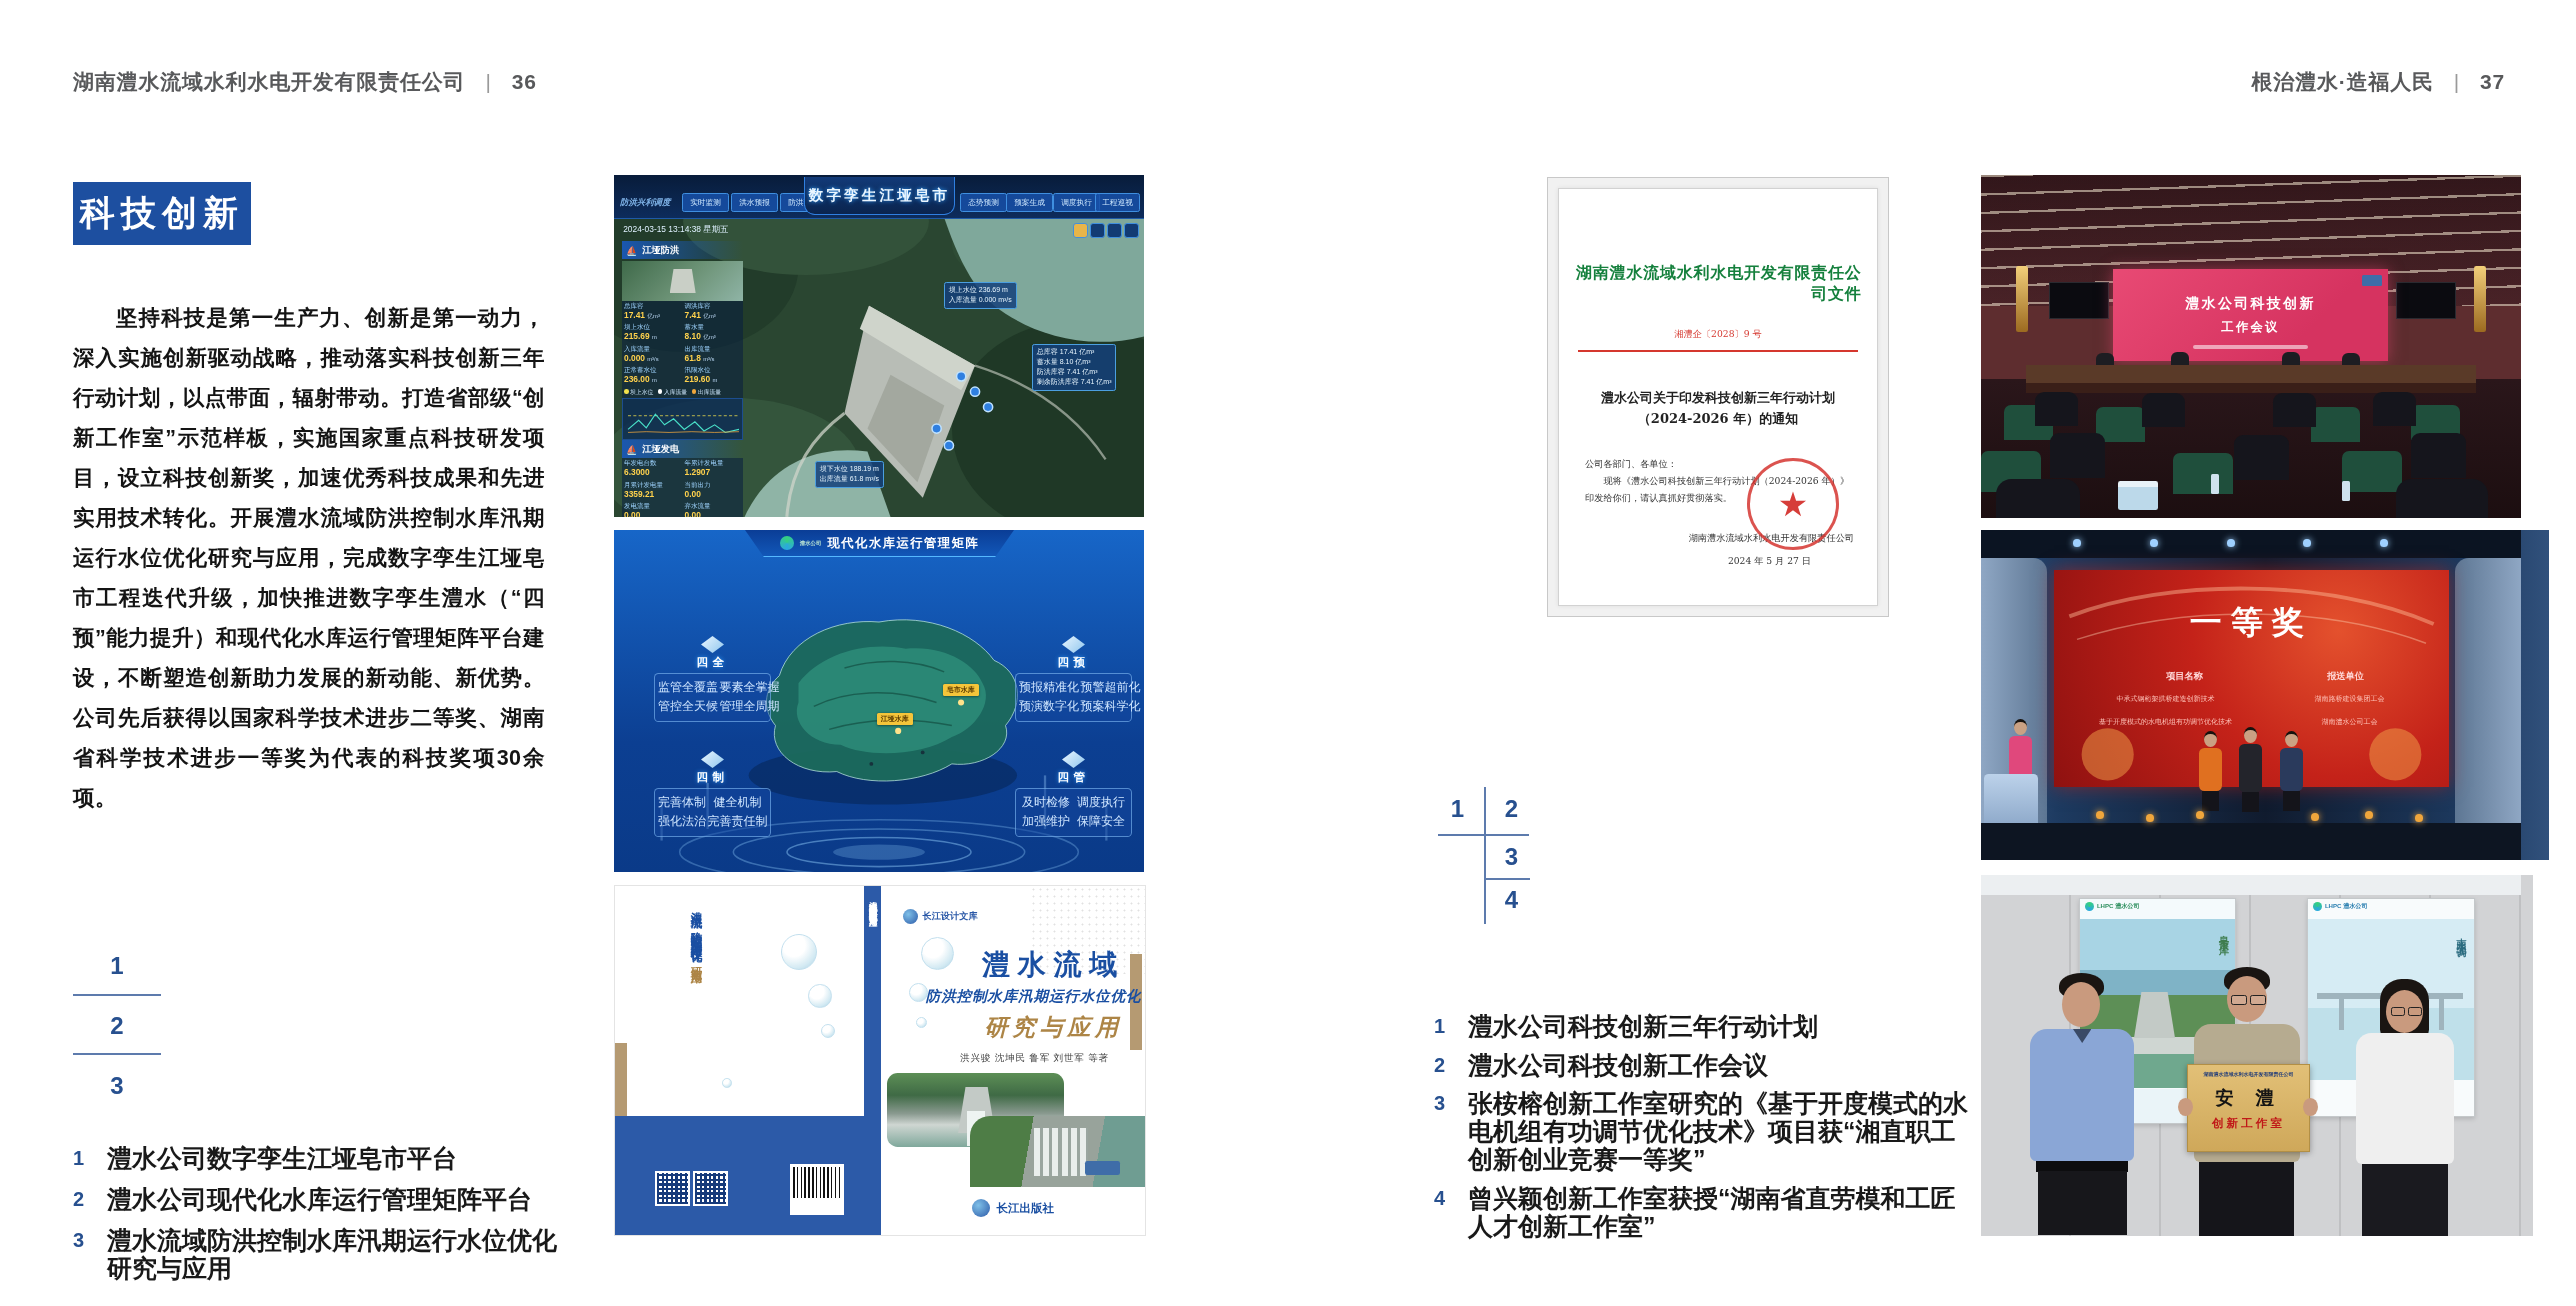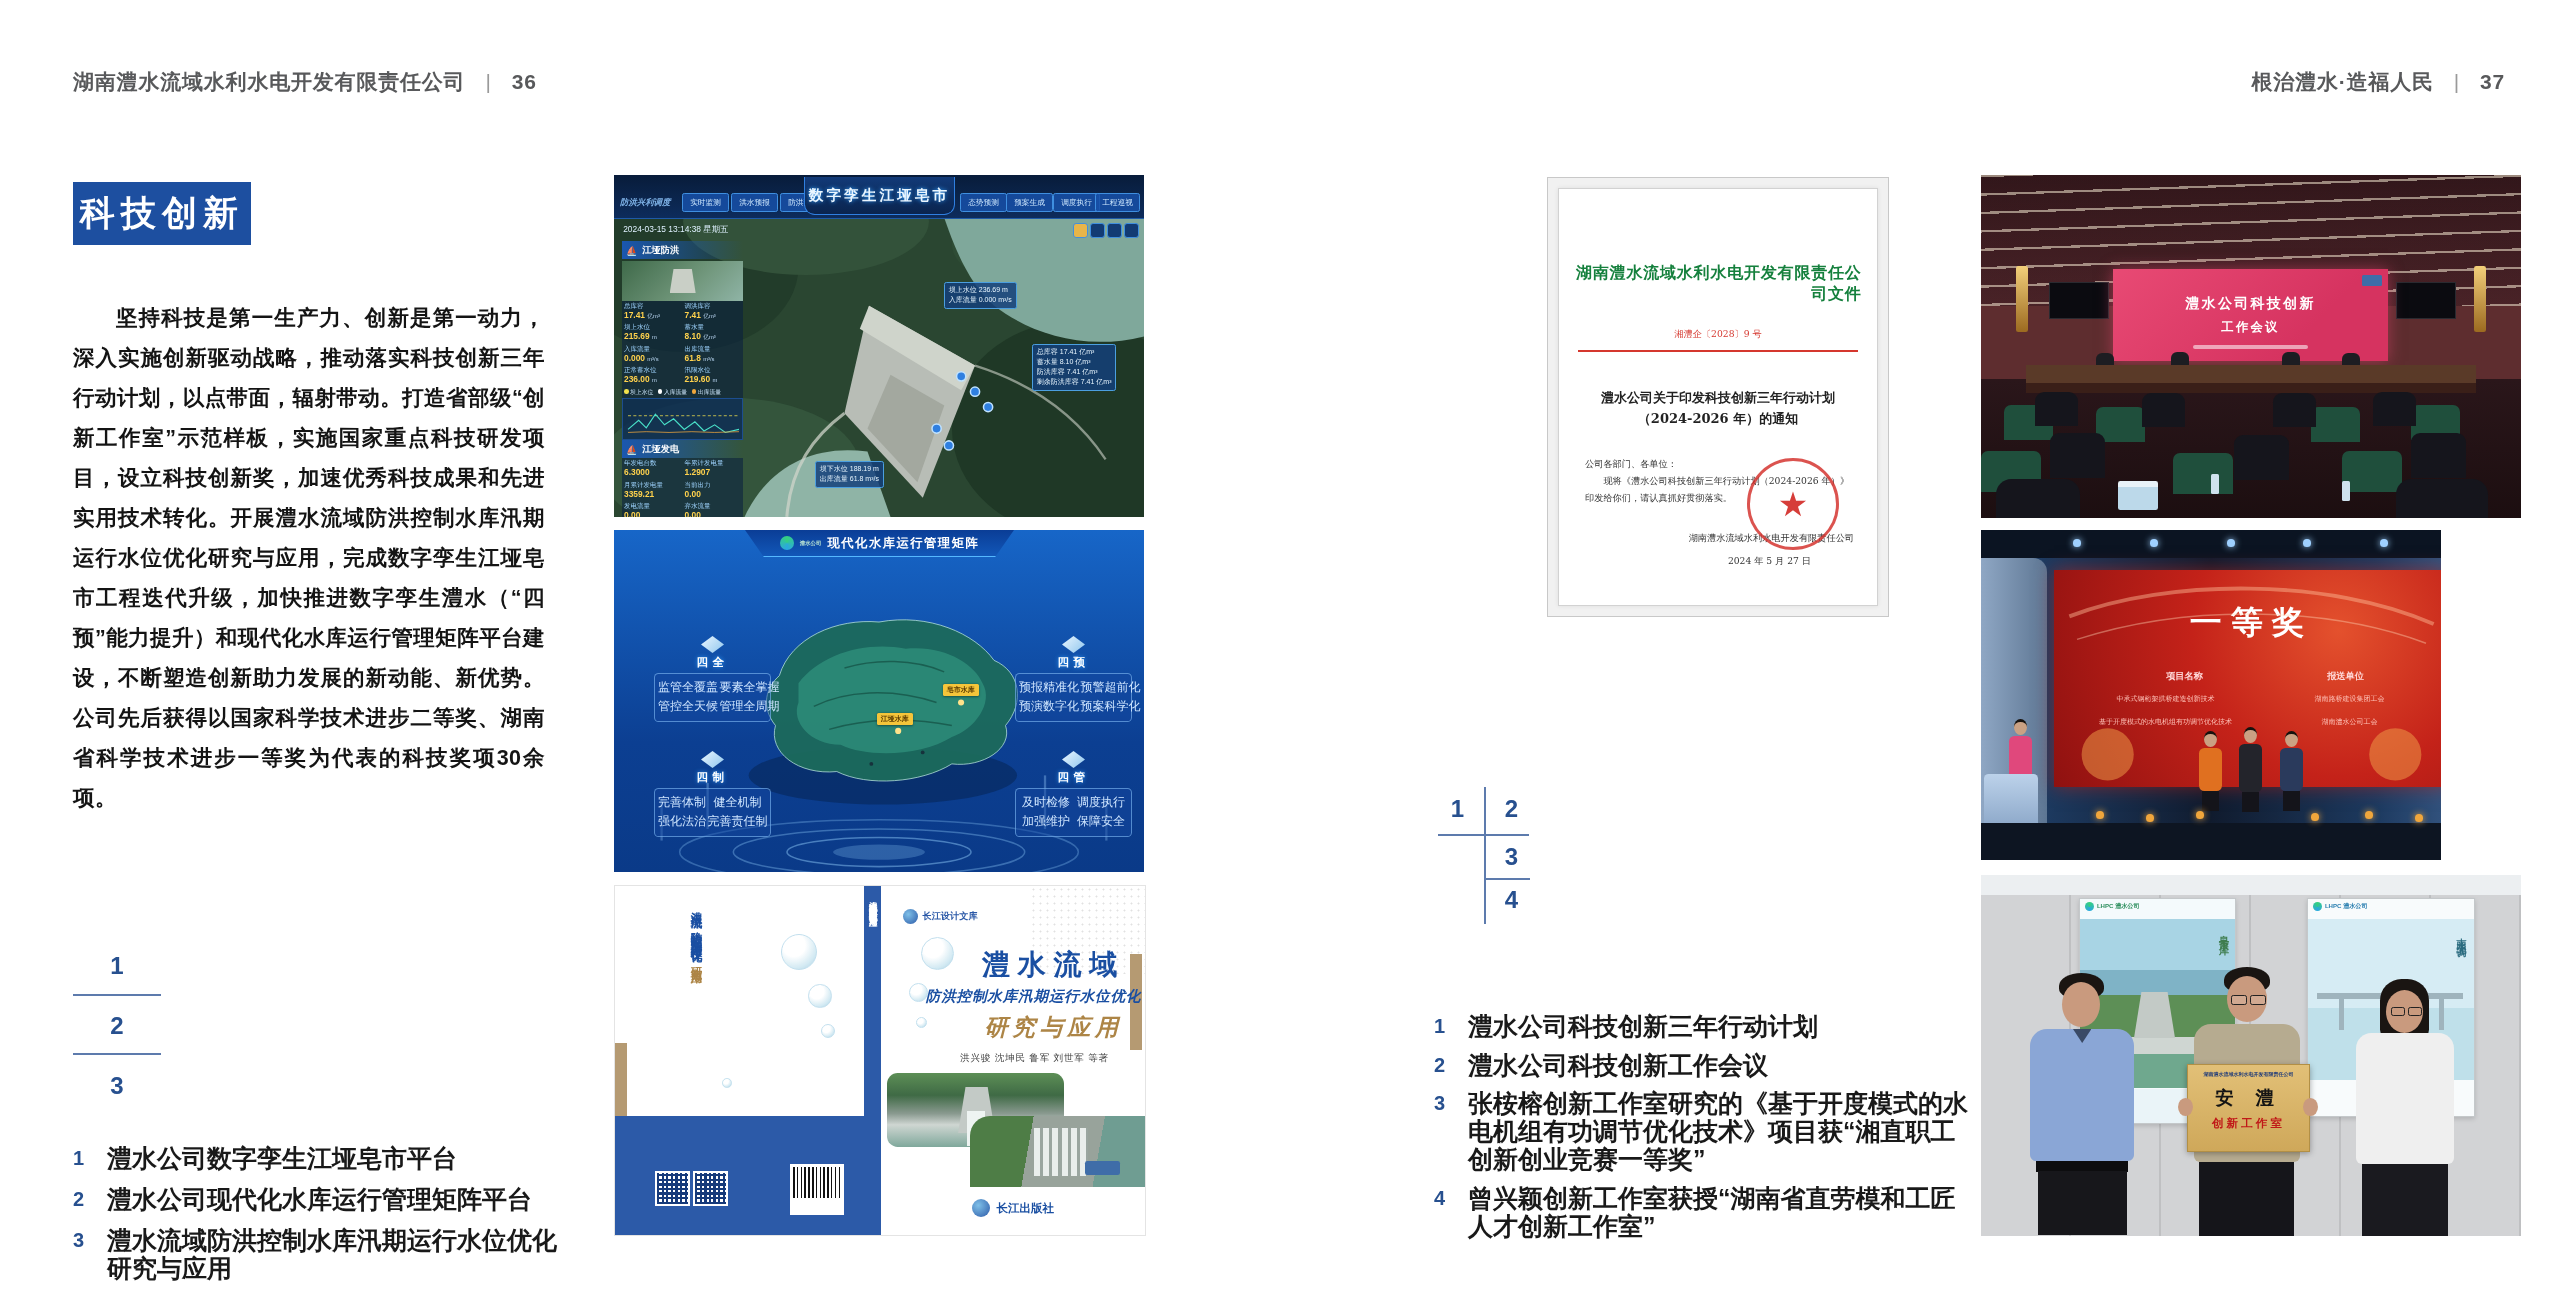--- a/index.html
+++ b/index.html
@@ -130,21 +130,21 @@
   .aw-title{font-family:"DejaVu Serif",serif;color:#fff;font-weight:900;font-size:32px;letter-spacing:9.2px;text-align:center;}
   .aw-col{color:#ffd9d9;font-size:9.2px;font-weight:700;text-align:center;}
   .aw-row{color:#ffc2b8;font-size:7px;text-align:center;white-space:nowrap;overflow:hidden;}
   .aw-man{position:absolute;}
   .aw-head{width:13px;height:13px;border-radius:50%;background:#caa183;margin:0 auto;border-top:3.8px solid #17120e;}
   .aw-body{width:23px;height:43px;border-radius:5.4px;margin:0.8px auto 0;}
   .aw-legs{width:17px;height:20px;background:#14141a;margin:0 auto;}
   .aw-light{position:absolute;width:7.7px;height:7.7px;border-radius:50%;background:#f0a63c;box-shadow:0 0 7.7px #f0a63c;}
 
   
-  .pq{background:repeating-linear-gradient(90deg,#d2d3d5 0 88px,#bfc0c2 88px 90px);overflow:hidden;}
+  .pq{background:repeating-linear-gradient(90deg,#d2d3d5 0 88px,#bfc0c2 88px 90px);overflow:hidden;padding-left:12px;}
   .pq-poster{position:absolute;background:#f4fafc;border:0.8px solid #c4c8ca;box-shadow:0 1.5px 4.6px rgba(0,0,0,.15);overflow:hidden;}
   .pq-plogo{display:flex;align-items:center;gap:3.1px;font-size:6.1px;font-weight:700;color:#2e8f5e;padding:3.1px 4.6px;}
   .pq-pimg{position:absolute;left:0;right:0;}
   .pq-vcap{position:absolute;writing-mode:vertical-rl;text-orientation:upright;font-family:"DejaVu Serif",serif;
            font-weight:700;letter-spacing:3.1px;}
   .pq-head{position:absolute;border-radius:50%;background:#c99a7e;}
   .pq-hair{position:absolute;border-radius:50% 50% 40% 40%;background:#1a1512;}
   .pq-plaque{position:absolute;background:linear-gradient(180deg,#e2c077,#cfa85a);border:1.5px solid #b28f45;
              box-shadow:0 2.3px 6.1px rgba(0,0,0,.35);text-align:center;}
 </style>
@@ -539,21 +539,21 @@
     <div class="mt-person" style="left:69px;top:258px;width:55px;height:45px;"></div>
     <div class="mt-person" style="left:253px;top:260px;width:55px;height:45px;"></div>
     <div class="mt-person" style="left:430px;top:258px;width:55px;height:45px;"></div>
     <div class="mt-person" style="left:15.4px;top:304px;width:84px;height:39px;border-radius:15.4px 15.4px 0 0;"></div>
     <div class="mt-person" style="left:415px;top:304px;width:92px;height:39px;border-radius:15.4px 15.4px 0 0;"></div>
     <div class="abs" style="left:137px;top:306px;width:40px;height:23px;background:#bcd9ea;border-top:6.1px solid #e8f2f8;border-radius:2.3px;"></div>
     <div class="abs" style="left:361px;top:306px;width:7.7px;height:20px;background:#cfe2ee;border-radius:1.5px;"></div>
     <div class="abs" style="left:230px;top:299px;width:7.7px;height:20px;background:#cfe2ee;border-radius:1.5px;"></div>
   </div>
 
-  <div class="abs aw" style="left:1981px;top:530px;width:460px;height:330px;">
+  <div class="abs aw" style="left:1981px;top:530px;width:568px;height:330px;">
     <div class="abs" style="left:0;top:0;width:540px;height:28px;background:#0b1422;"></div>
     <div class="aw-light" style="left:92px;top:9.2px;background:#9fd0ff;box-shadow:0 0 7.7px #9fd0ff;"></div>
     <div class="aw-light" style="left:169px;top:9.2px;background:#9fd0ff;box-shadow:0 0 7.7px #9fd0ff;"></div>
     <div class="aw-light" style="left:246px;top:9.2px;background:#9fd0ff;box-shadow:0 0 7.7px #9fd0ff;"></div>
     <div class="aw-light" style="left:322px;top:9.2px;background:#9fd0ff;box-shadow:0 0 7.7px #9fd0ff;"></div>
     <div class="aw-light" style="left:399px;top:9.2px;background:#9fd0ff;box-shadow:0 0 7.7px #9fd0ff;"></div>
     <div class="abs" style="left:0;top:28px;width:66px;height:303px;background:linear-gradient(90deg,#8fa7c4,#5d7693);border-radius:0 14px 14px 0;"></div>
     <div class="abs" style="left:474px;top:28px;width:66px;height:303px;background:linear-gradient(270deg,#8fa7c4,#5d7693);border-radius:14px 0 0 14px;"></div>
     <div class="aw-screen" style="left:73px;top:40px;width:395px;height:217px;">
       <svg width="395" height="217" style="position:absolute;left:0;top:0;" viewBox="0 0 515 282">

